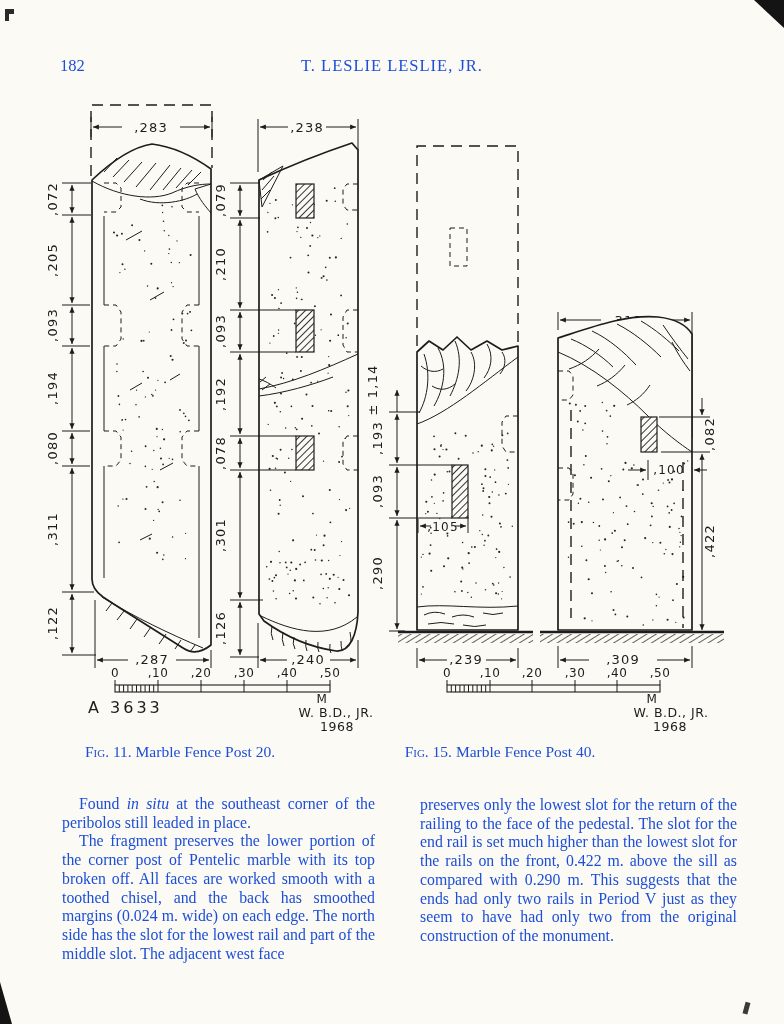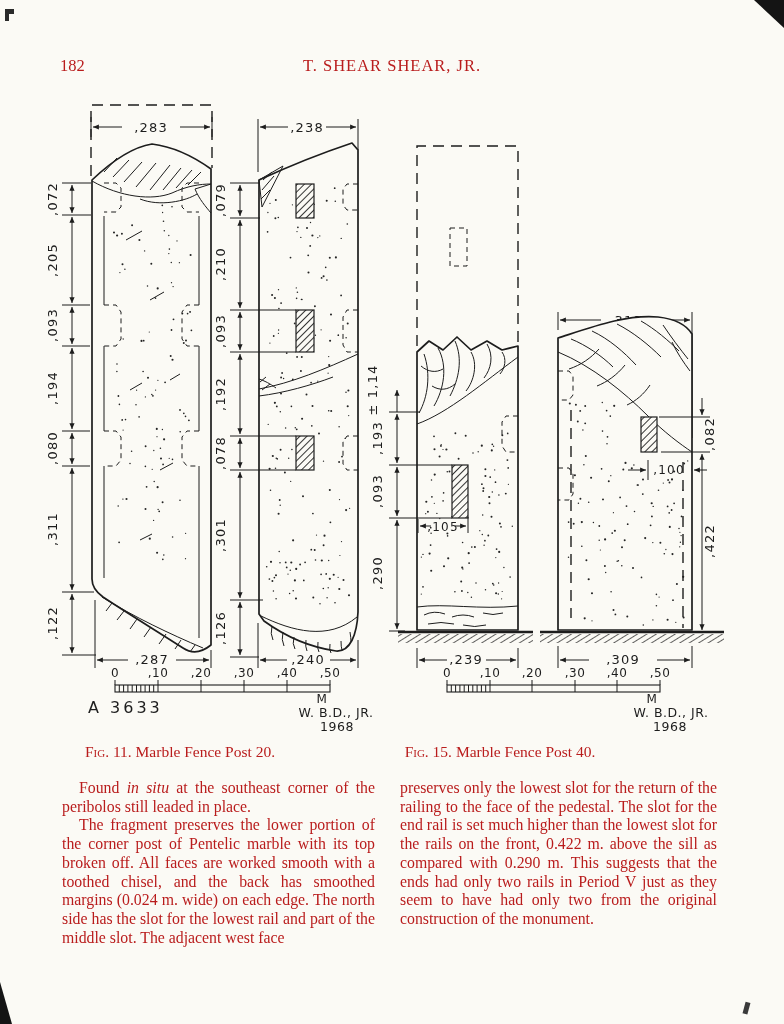--- a/index.html
+++ b/index.html
@@ -1,17 +1,17 @@
 <!DOCTYPE html>
 <html><head>
 <meta charset="utf-8">
 <style>
   html,body{margin:0;padding:0;background:#888;}
   .page{position:relative;width:784px;height:1024px;background:#fbfaf5;overflow:hidden;
-        font-family:"Liberation Serif",serif;color:#b91c1c;}
+        font-family:"Liberation Serif",serif;color:#1d4ed8;}
   .pagenum{position:absolute;left:60px;top:56px;font-size:16.5px;}
   .runhead{position:absolute;left:0;top:56px;width:100%;text-align:center;
            font-size:16.5px;letter-spacing:1px;}
   svg.plate{position:absolute;left:0;top:0;}
   .outline{fill:#fbfaf5;stroke:#1d1d1d;stroke-width:1.7;stroke-linejoin:round;}
   .thin{fill:none;stroke:#1d1d1d;stroke-width:1;}
   .dash{stroke-dasharray:5,4;}
   .dash2{stroke-dasharray:11,7;stroke-width:1.4;}
   .dim{fill:none;stroke:#1d1d1d;stroke-width:1;}
   .slot{fill:url(#hatch);stroke:#1d1d1d;stroke-width:1.2;}
@@ -22,31 +22,31 @@
   .scaletext{font-family:"DejaVu Sans",sans-serif;font-size:12px;letter-spacing:0.5px;fill:#1d1d1d;}
   .cattext{font-family:"DejaVu Sans",sans-serif;font-size:16px;letter-spacing:3px;fill:#1d1d1d;}
   .sigtext{font-family:"DejaVu Sans",sans-serif;font-size:12.5px;letter-spacing:0.5px;fill:#1d1d1d;}
   .caption{position:absolute;top:743px;text-align:center;font-size:15.5px;}
   .cap1{left:30px;width:300px;}
   .cap2{left:350px;width:300px;}
   .figlabel{font-variant:small-caps;text-align:center;}
   .col{position:absolute;top:779px;font-size:15.8px;line-height:18.7px;text-align:justify;}
   .col p{margin:0;}
   .col p.ind{text-indent:17px;}
-  .col-left{left:62px;width:313px;}
-  .col-right{left:400px;width:317px;}
+  .col-left{left:62px;width:313px;margin-top:16px;}
+  .col-right{left:420px;width:317px;margin-top:17px;}
   .ital{font-style:italic;}
 </style>
 </head>
 <body>
 
 <div class="page">
 
   <span class="pagenum">182</span>
-  <div class="runhead">T. SHEAR SHEAR, JR.</div>
+  <div class="runhead">T. LESLIE LESLIE, JR.</div>
 
   <svg class="plate" width="784" height="1024" viewBox="0 0 784 1024">
     <defs>
       <marker id="ah" viewBox="0 0 10 10" refX="9" refY="5" markerWidth="6.5" markerHeight="6.5" orient="auto-start-reverse">
         <path d="M0,1 L9,5 L0,9 Z" fill="#1d1d1d"></path>
       </marker>
       <pattern id="hatch" width="5" height="5" patternUnits="userSpaceOnUse" patternTransform="rotate(45)">
         <rect width="5" height="5" fill="#fbfaf5"></rect>
         <line x1="0" y1="0" x2="0" y2="5" stroke="#1d1d1d" stroke-width="1.8"></line>
       </pattern>

